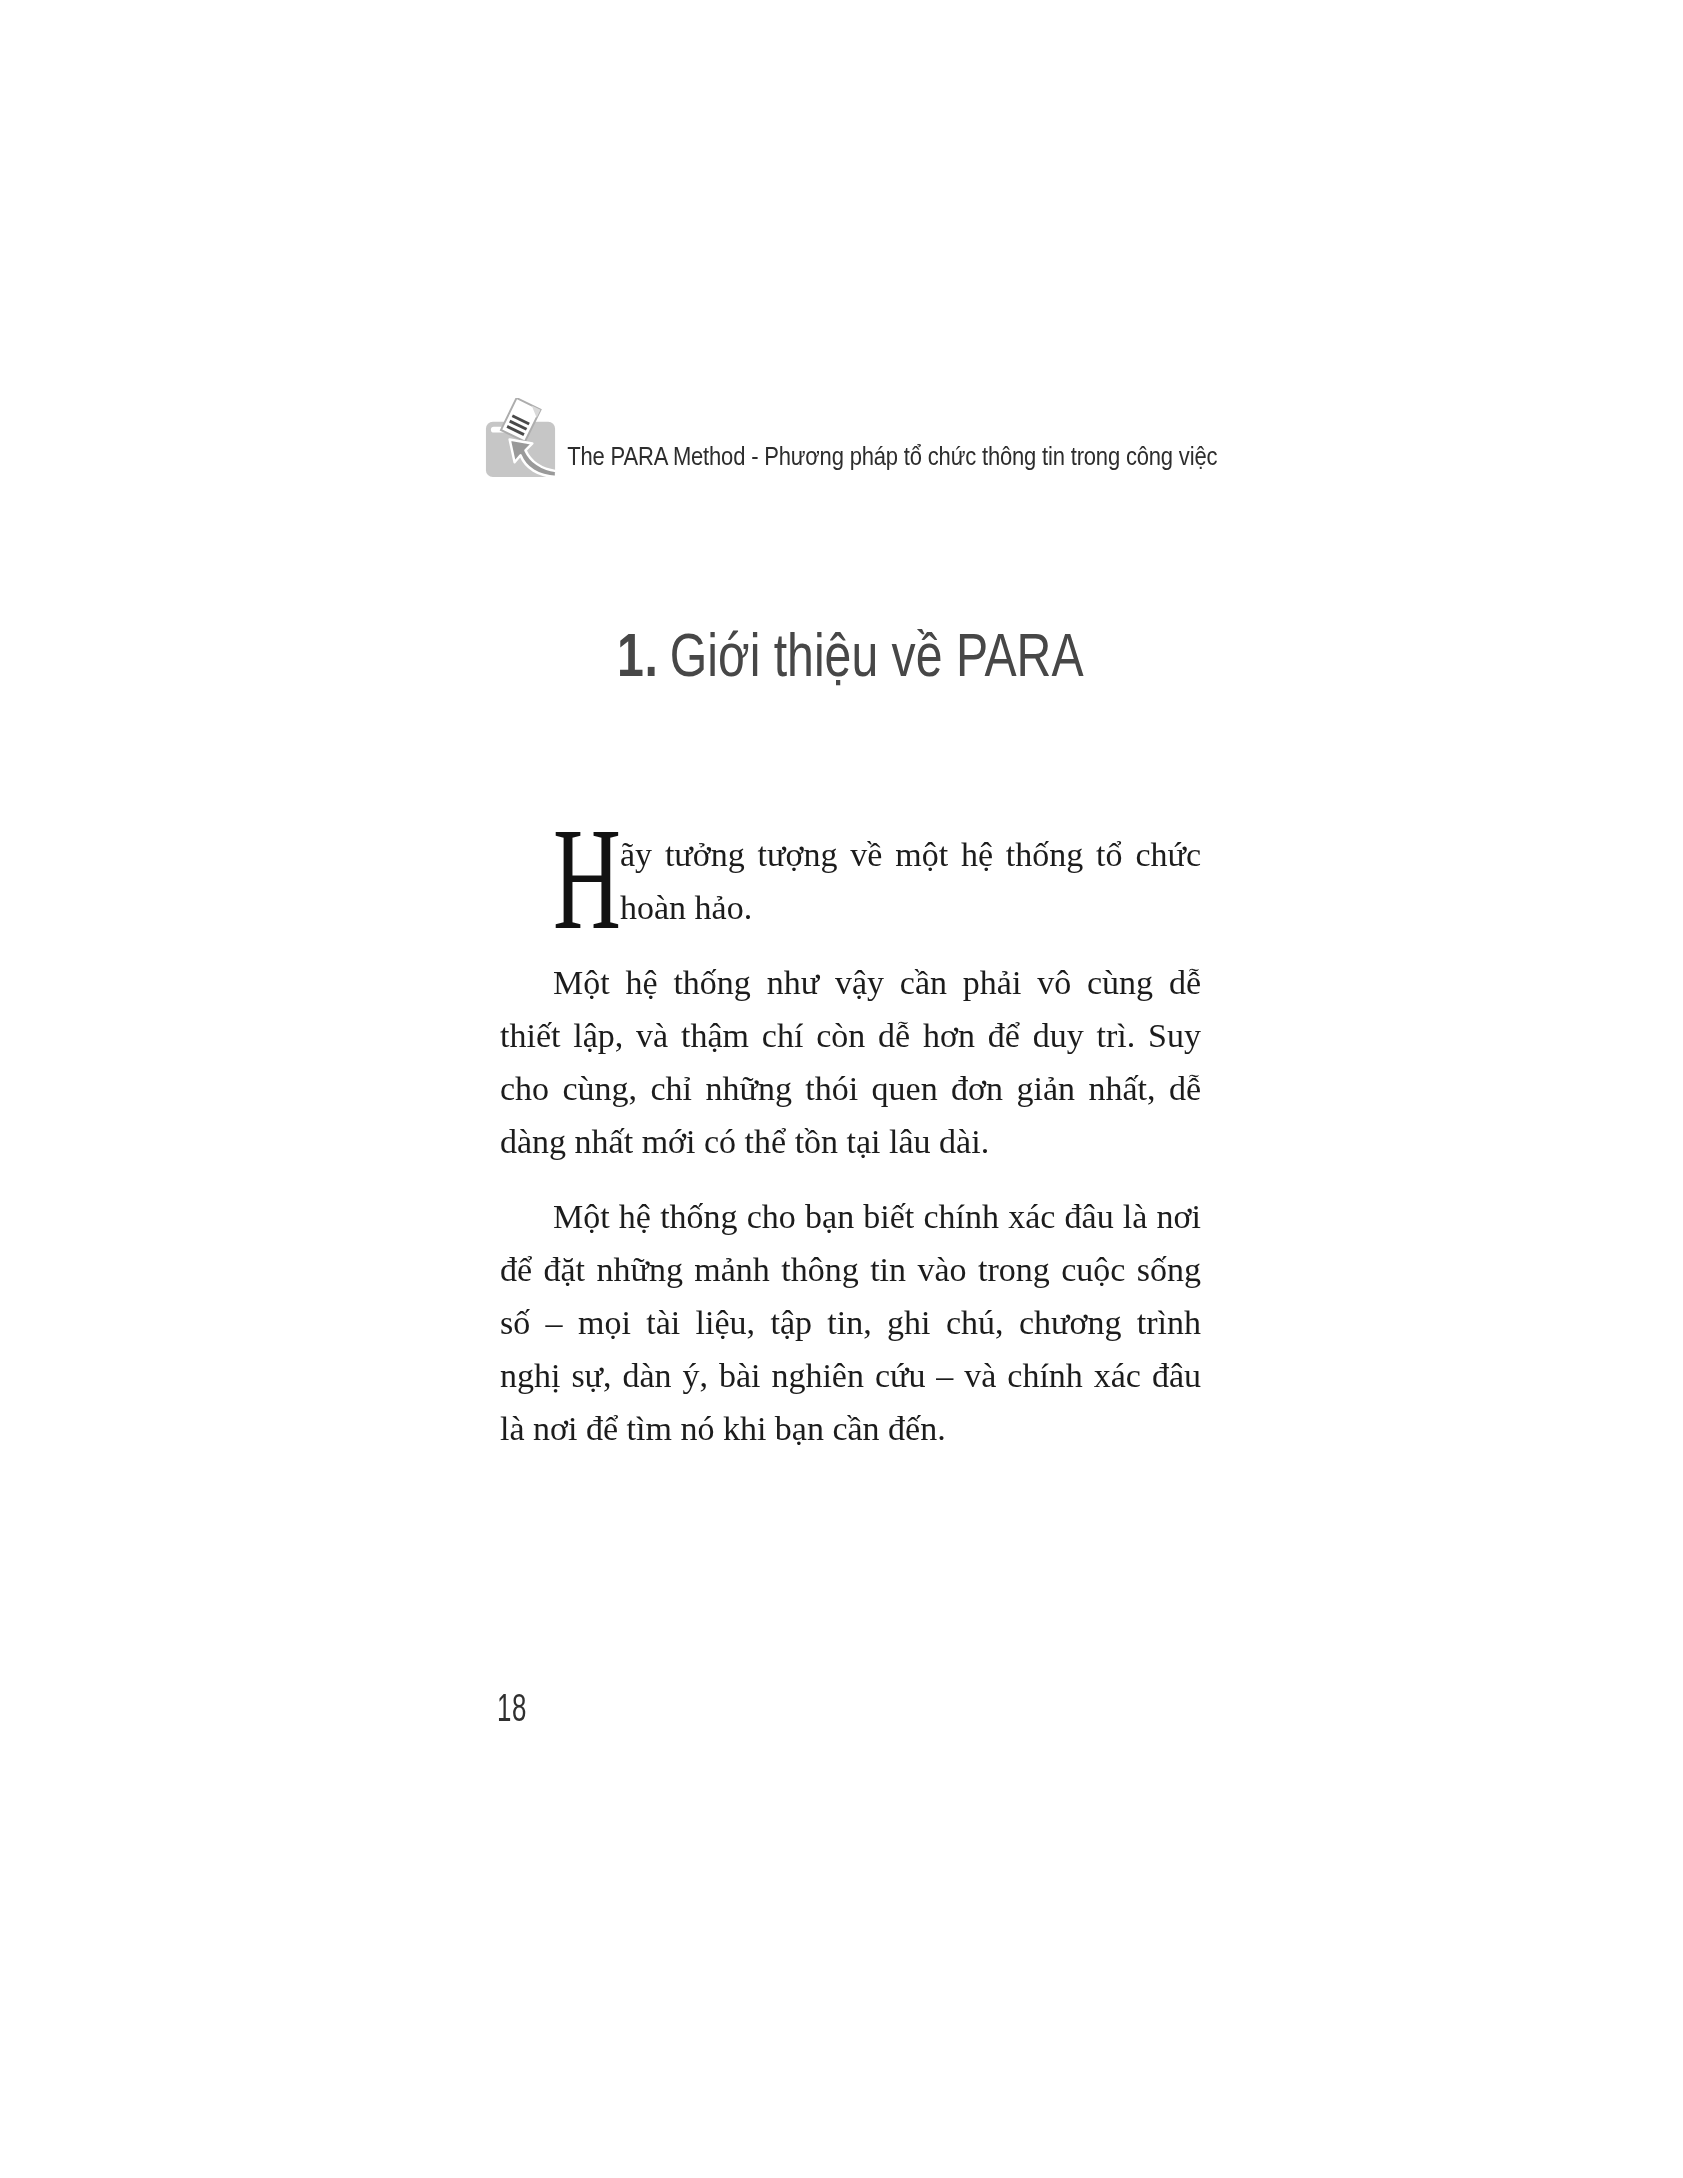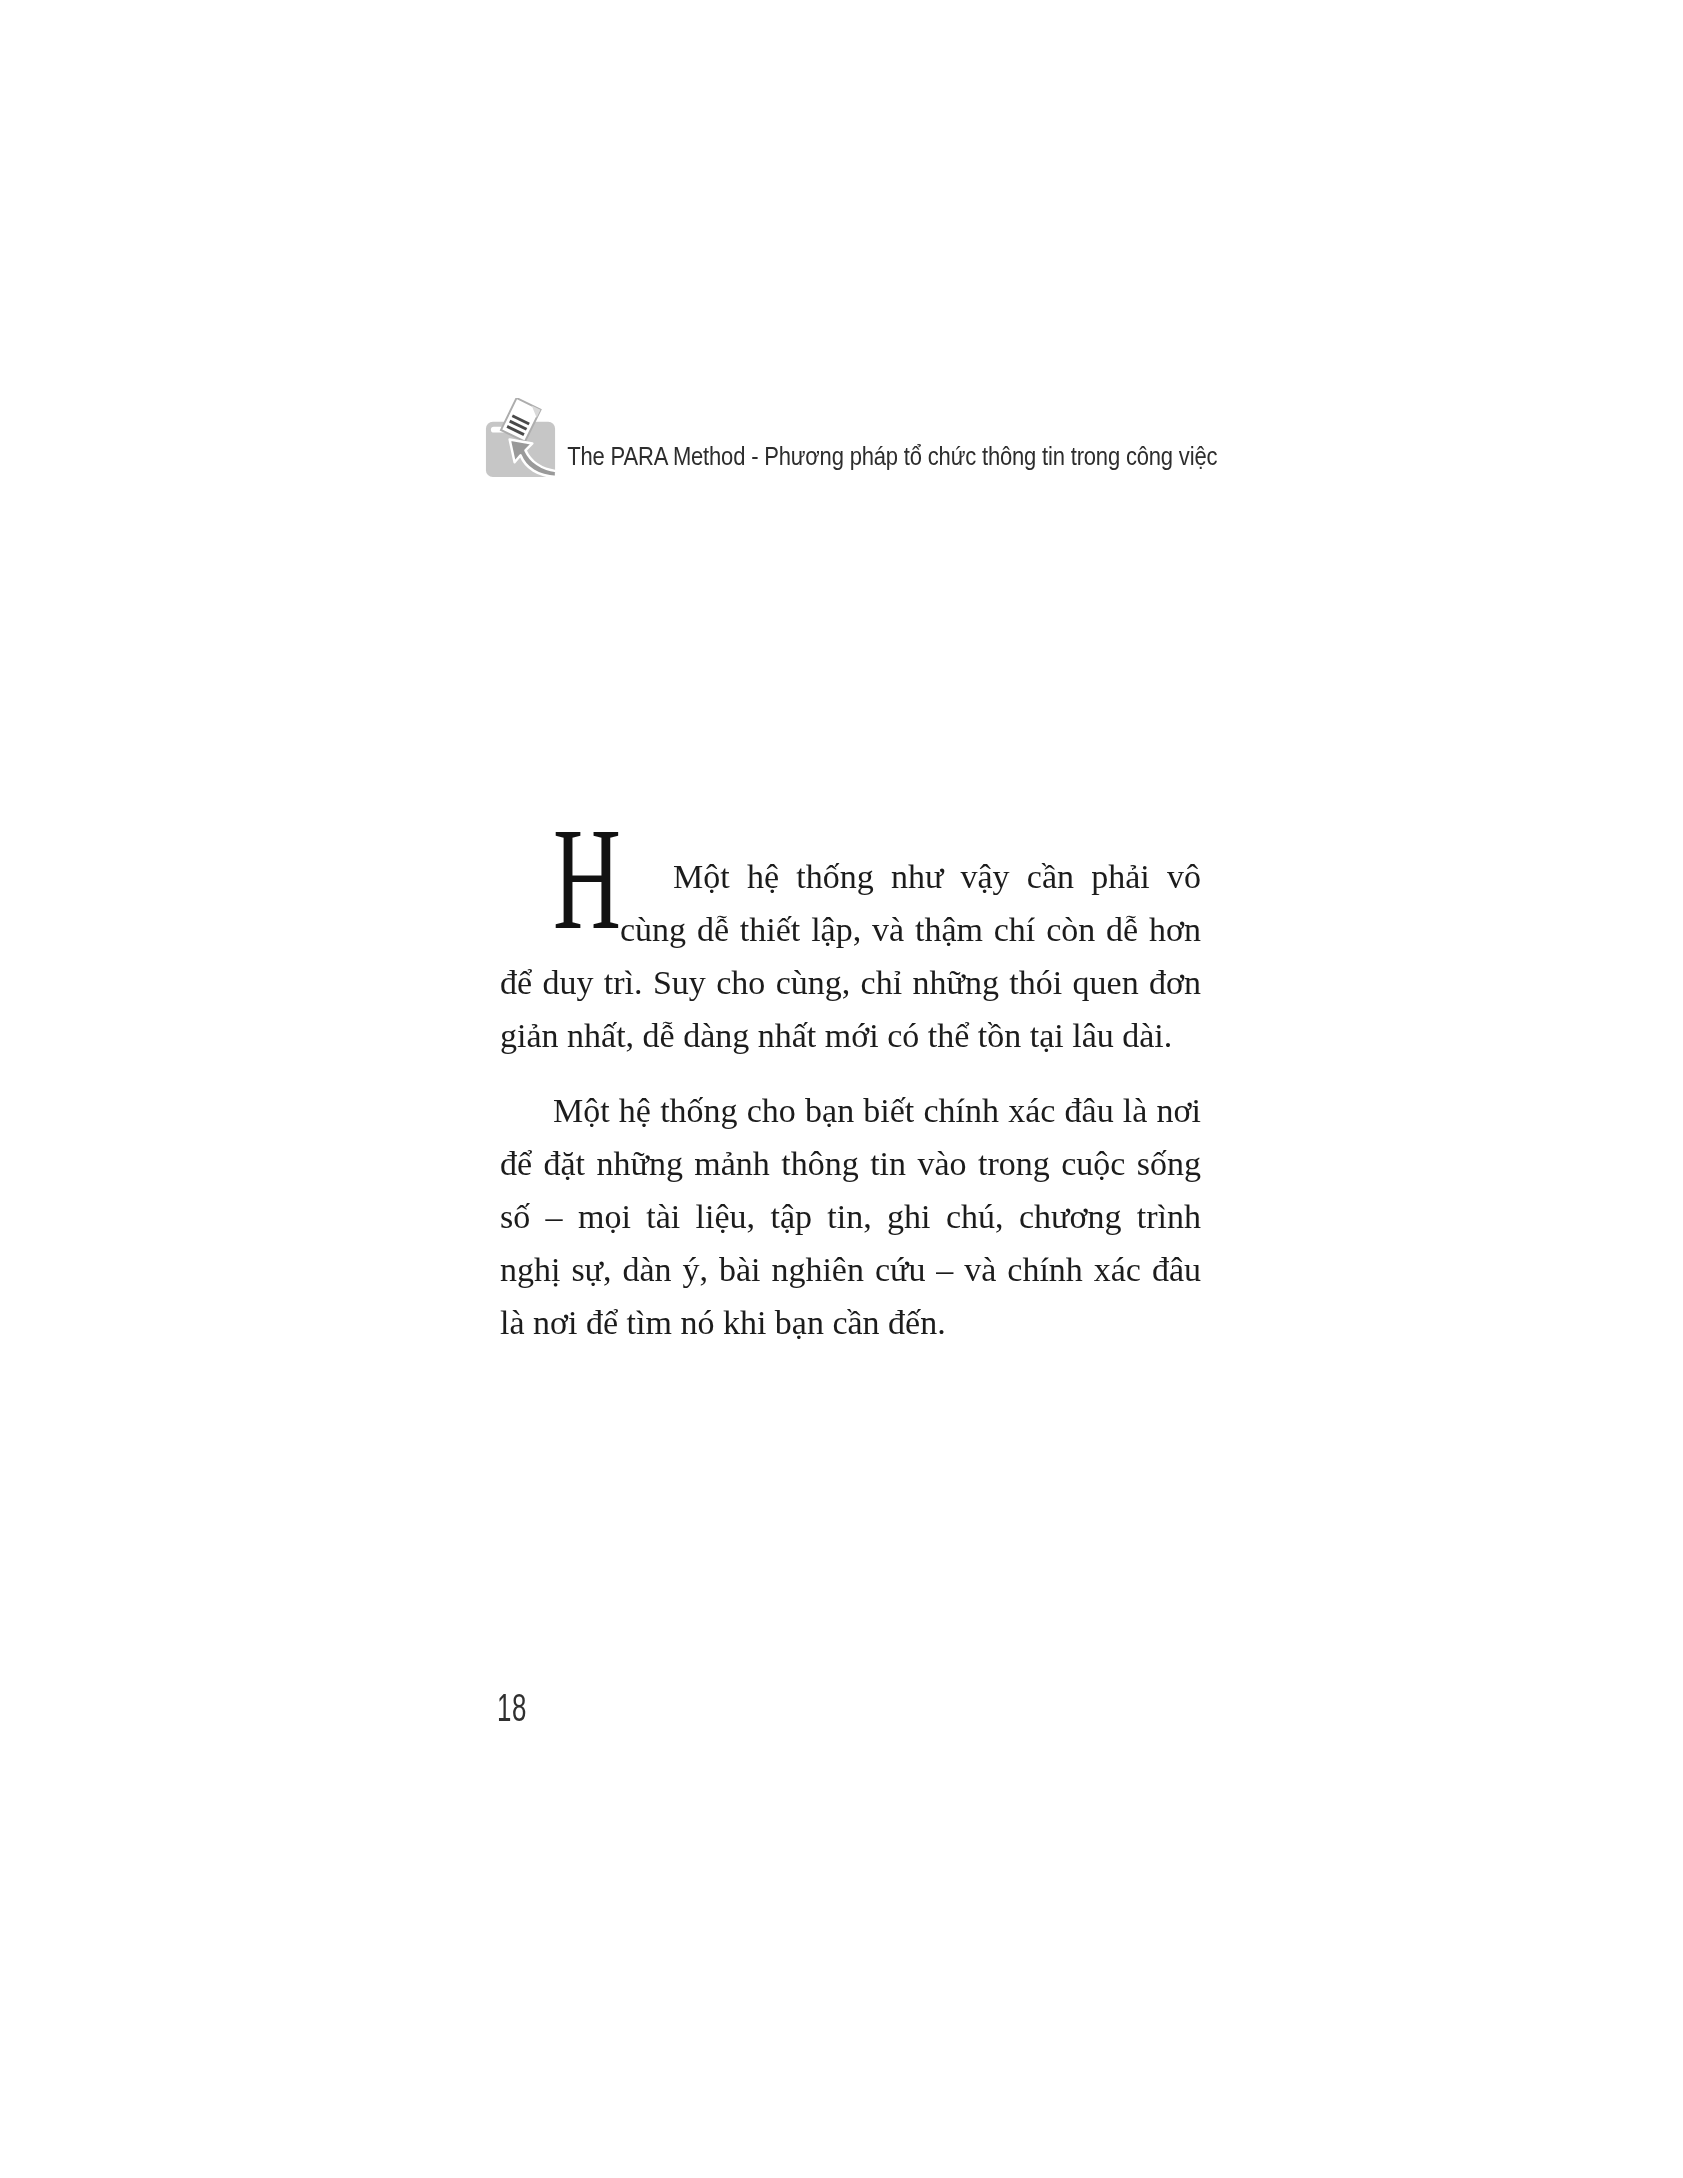--- a/index.html
+++ b/index.html
@@ -111,23 +111,26 @@
         <line x1="4" y1="18" x2="23" y2="18" stroke="#4a4a4a" stroke-width="3"></line>
         <line x1="4" y1="24" x2="23" y2="24" stroke="#4a4a4a" stroke-width="3"></line>
         <line x1="4" y1="30" x2="23" y2="30" stroke="#4a4a4a" stroke-width="3"></line>
       </g>
 
       <path d="M76 80 C58 79 45 71 40 58 L34 65 L29 42 L52 46 L45 53 C50 64 61 72 76 74 Z" fill="#9a9a9a" stroke="#ffffff" stroke-width="2.5" stroke-linejoin="round"></path>
     </svg>
     <div class="header-text">The PARA Method - Phương pháp tổ chức thông tin trong công việc</div>
   </div>
 
+  <div class="chapter-heading">
+    <span class="title-scale"><span class="chapter-number">1.</span><span class="chapter-title-text">Giới thiệu về PARA</span></span>
+  </div>
 
   <div class="body-text">
-    <p class="p-first"><span class="dropcap">H</span></p>
+    <p class="p-first"><span class="dropcap">H</span><span>ãy tưởng tượng về một hệ thống tổ chức hoàn hảo.</span></p>
     <p>Một hệ thống như vậy cần phải vô cùng dễ thiết lập, và thậm chí còn dễ hơn để duy trì. Suy cho cùng, chỉ những thói quen đơn giản nhất, dễ dàng nhất mới có thể tồn tại lâu dài.</p>
     <p>Một hệ thống cho bạn biết chính xác đâu là nơi để đặt những mảnh thông tin vào trong cuộc sống số – mọi tài liệu, tập tin, ghi chú, chương trình nghị sự, dàn ý, bài nghiên cứu – và chính xác đâu là nơi để tìm nó khi bạn cần đến.</p>
   </div>
 
   <div class="page-number">18</div>
 
 </div>
 
 
 </body></html>

